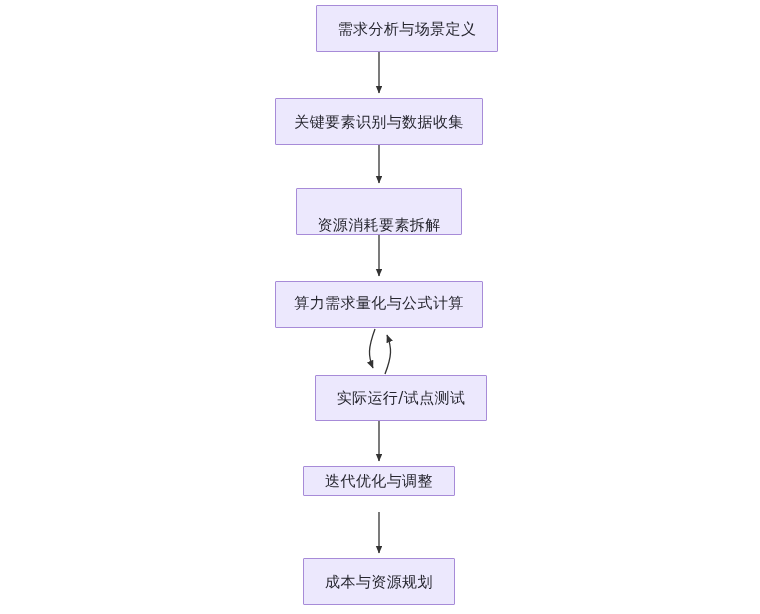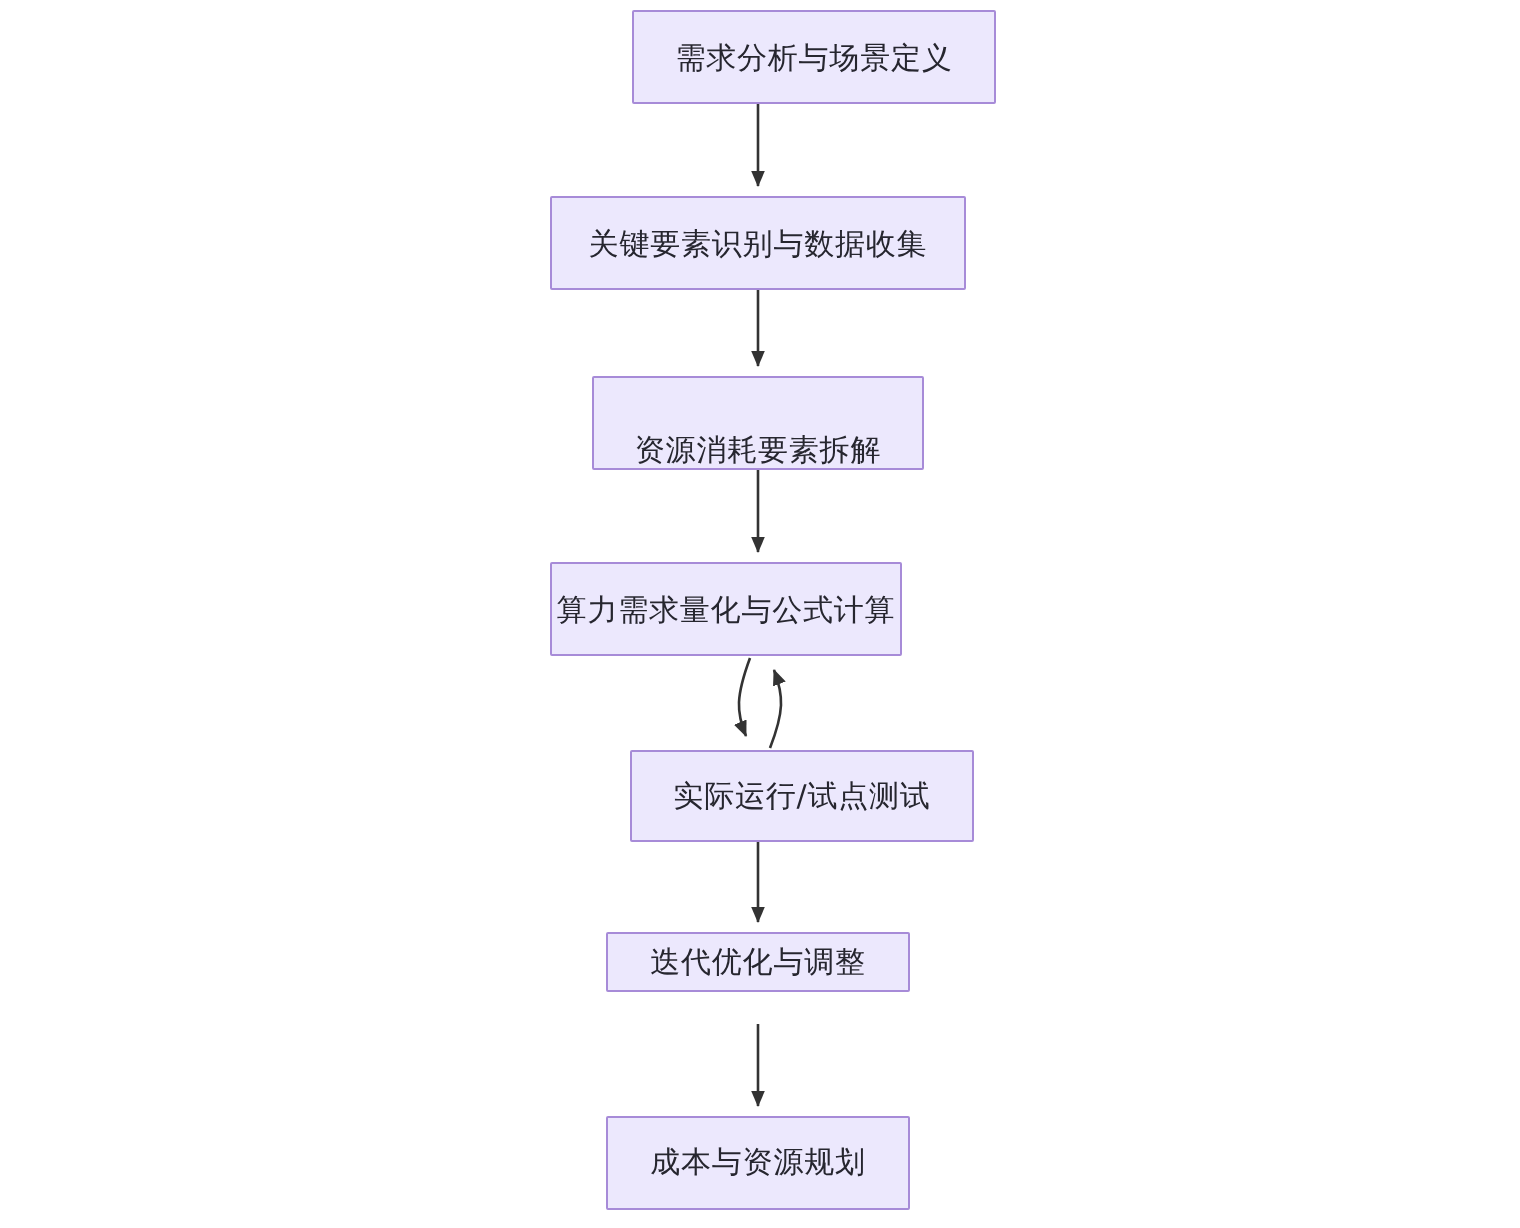--- a/index.html
+++ b/index.html
@@ -91,29 +91,29 @@
   </div>
 
   <div class="node" style="left:275px; top:98px; width:208px; height:47px;text-align:center;">
     <span class="node-label">关键要素识别与数据收集</span>
   </div>
 
   <div class="node" style="left:296px; top:188px; width:166px; height:47px;align-items:flex-end;">
     <span class="node-label">资源消耗要素拆解</span>
   </div>
 
-  <div class="node" style="left:275px; top:281px; width:176px; height:47px;">
+  <div class="node" style="left:275px; top:281px; width:208px; height:47px;font-family:Liberation Mono, monospace;">
     <span class="node-label">算力需求量化与公式计算</span>
   </div>
 
   <div class="node" style="left:293px; top:375px; width:172px; height:46px;margin-left:22px;">
     <span class="node-label">实际运行/试点测试</span>
   </div>
 
   <div class="node" style="left:303px; top:466px; width:152px; height:30px;">
     <span class="node-label">迭代优化与调整</span>
   </div>
 
-  <div class="node" style="left:303px; top:558px; width:152px; height:47px;font-family:Liberation Serif, serif;">
+  <div class="node" style="left:303px; top:558px; width:152px; height:47px;">
     <span class="node-label">成本与资源规划</span>
   </div>
 
 </div>
 
 </body></html>

